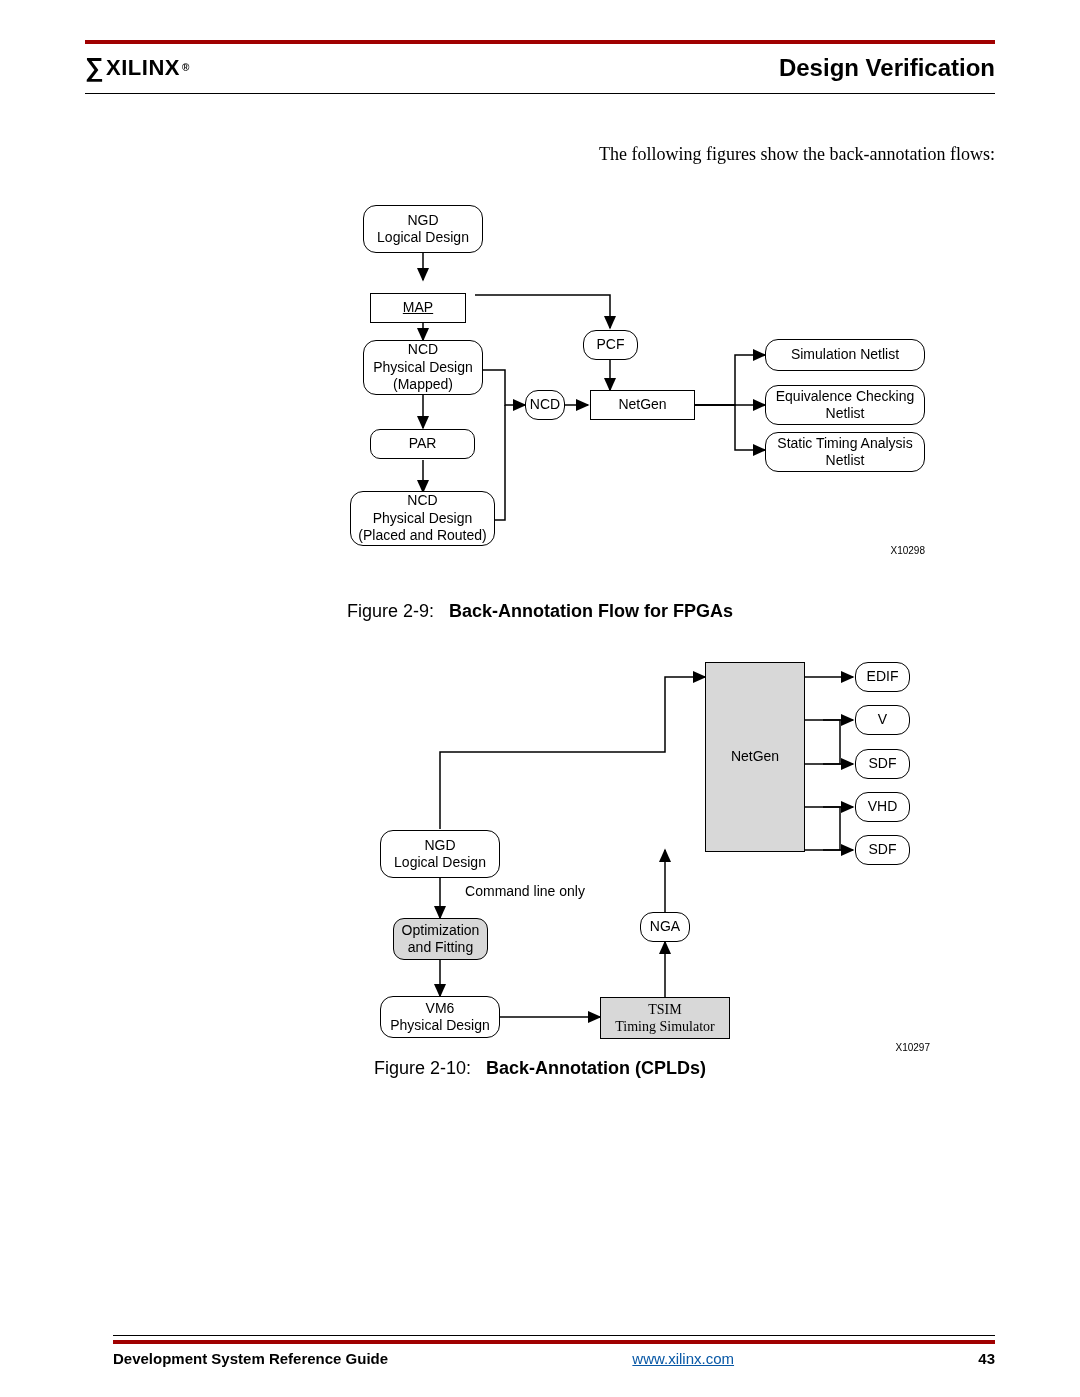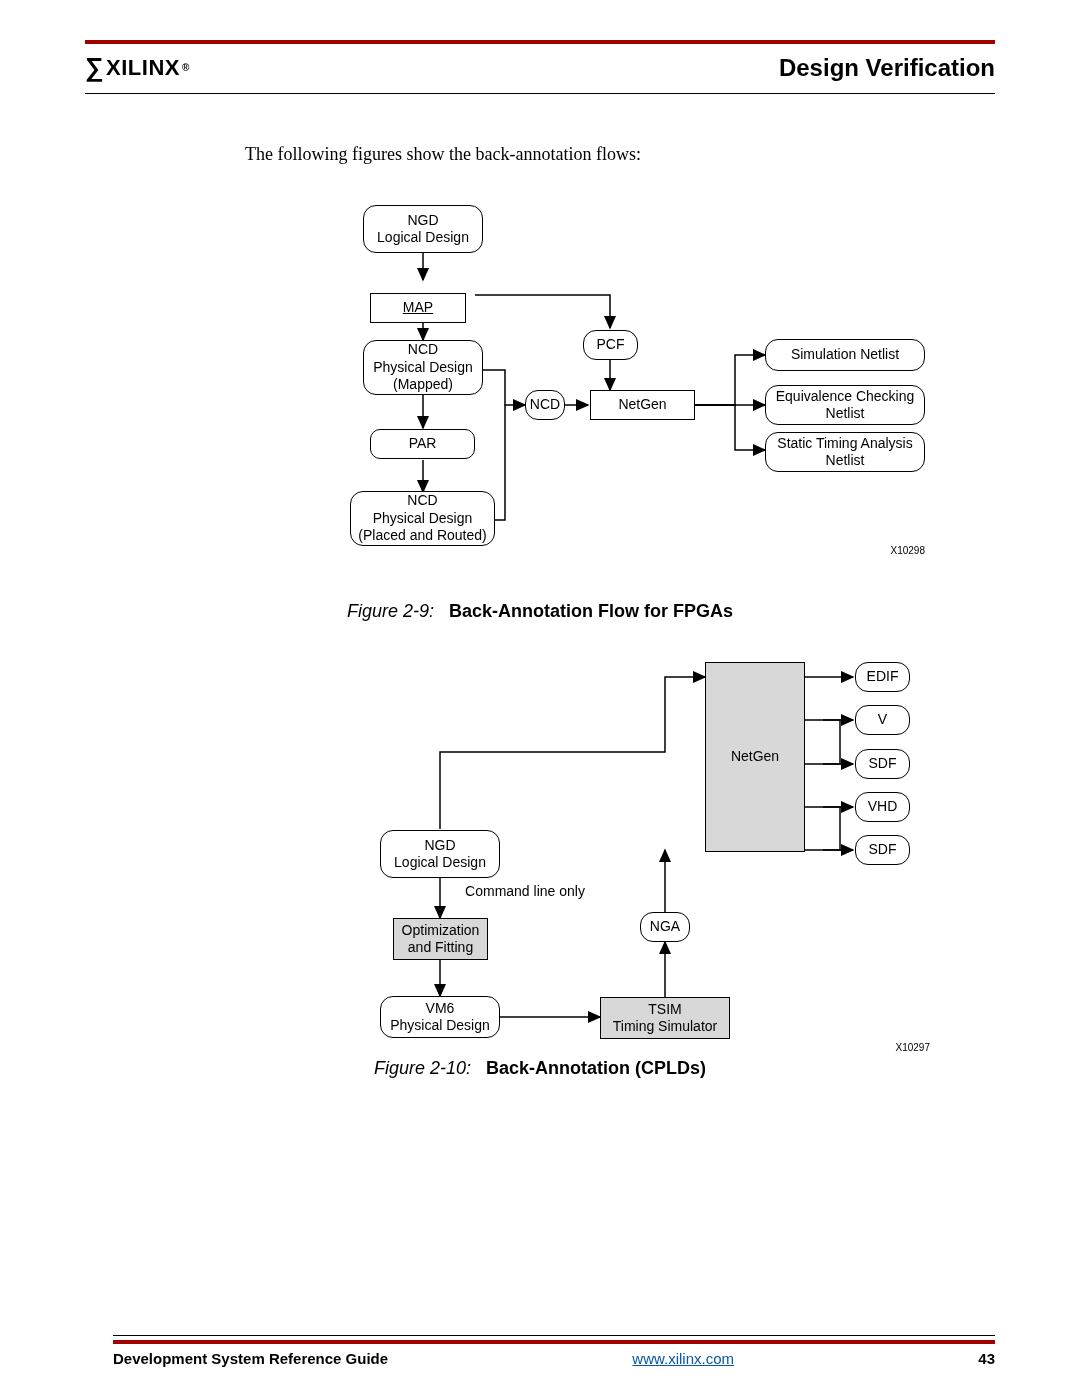--- a/index.html
+++ b/index.html
@@ -4,26 +4,26 @@
 <style>
   body { margin:0; font-family:Arial,Helvetica,sans-serif; background:#fff; color:#000; }
   .page { width:1080px; height:1397px; position:relative; box-sizing:border-box; padding:40px 85px 0 85px; }
   .hr-red { border:none; border-top:4px solid #a00000; margin:0; }
   .hr-thin { border:none; border-top:1px solid #000; margin:0; }
   .header-row { display:flex; justify-content:space-between; align-items:center; padding:8px 0 10px 0; }
   .logo { display:flex; align-items:center; font-family:Arial,Helvetica,sans-serif; font-weight:700; font-size:22px; letter-spacing:0.5px; }
   .logo-sym { font-size:26px; margin-right:2px; }
   .logo-reg { font-size:10px; vertical-align:top; margin-left:2px; }
   .section-title { font-weight:700; font-size:24px; }
-  .intro { font-family:'Book Antiqua','Palatino Linotype',Palatino,serif; font-size:18px; margin:50px 0 40px 160px; }
+  .intro { font-family:'Book Antiqua','Palatino Linotype',Palatino,serif; font-size:18px; margin:50px 0 40px 160px;text-align:right; }
   .figblock { position:relative; margin:0 auto; }
   .fig1 { width:770px; height:390px; left:100px; position:relative; }
   .fig2 { width:770px; height:400px; left:110px; position:relative; }
   .caption { text-align:center; font-size:18px; margin:6px 0 30px 0; }
-  .caption .figlab { font-style:italic; font-family:Arial,sans-serif; }
+  .caption .figlab { font-family:Arial,sans-serif; }
   .caption .figtxt { font-weight:700; }
   .footer { position:absolute; left:85px; right:85px; bottom:30px;margin-left:28px; }
   .footer-row { display:flex; justify-content:space-between; font-size:15px; padding-top:6px; }
   .footer-left { font-weight:700; }
   .footer-center { color:#0858a6; text-decoration:underline; }
   .footer-right { font-weight:700; }
   .node { position:absolute; box-sizing:border-box; text-align:center; font-size:14px; line-height:1.25; display:flex; flex-direction:column; align-items:center; justify-content:center; background:#fff; }
   .round { border:1.5px solid #000; border-radius:13px; }
   .rect { border:1.5px solid #000; }
   .shade { background:#d8d8d8; }
@@ -158,35 +158,35 @@
       <polyline points="558,155 575,155 575,198 558,198"></polyline>
     </svg>
 
     <div class="node round" style="left:115px; top:178px; width:120px; height:48px;">
       <span>NGD</span>
       <span>Logical Design</span>
     </div>
     <div class="node" style="left:190px; top:230px; width:140px; height:20px; background:transparent;">
       <span>Command line only</span>
     </div>
-    <div class="node rect shade" style="left:128px; top:266px; width:95px; height:42px;">
+    <div class="node rect shade" style="left:128px; top:266px; width:95px; height:42px;border-radius:11px;">
       <span>Optimization</span>
       <span>and Fitting</span>
     </div>
     <div class="node round" style="left:115px; top:344px; width:120px; height:42px;">
       <span>VM6</span>
       <span>Physical Design</span>
     </div>
     <div class="node rect shade" style="left:440px; top:10px; width:100px; height:190px;">
       <span>NetGen</span>
     </div>
     <div class="node round" style="left:375px; top:260px; width:50px; height:30px;">
       <span>NGA</span>
     </div>
-    <div class="node rect shade" style="left:335px; top:345px; width:130px; height:42px;">
+    <div class="node rect shade" style="left:335px; top:345px; width:130px; height:42px;font-family:Liberation Serif, serif;">
       <span>TSIM</span>
       <span>Timing Simulator</span>
     </div>
     <div class="node round" style="left:590px; top:10px; width:55px; height:30px;">
       <span>EDIF</span>
     </div>
     <div class="node round" style="left:590px; top:53px; width:55px; height:30px;">
       <span>V</span>
     </div>
     <div class="node round" style="left:590px; top:97px; width:55px; height:30px;">

